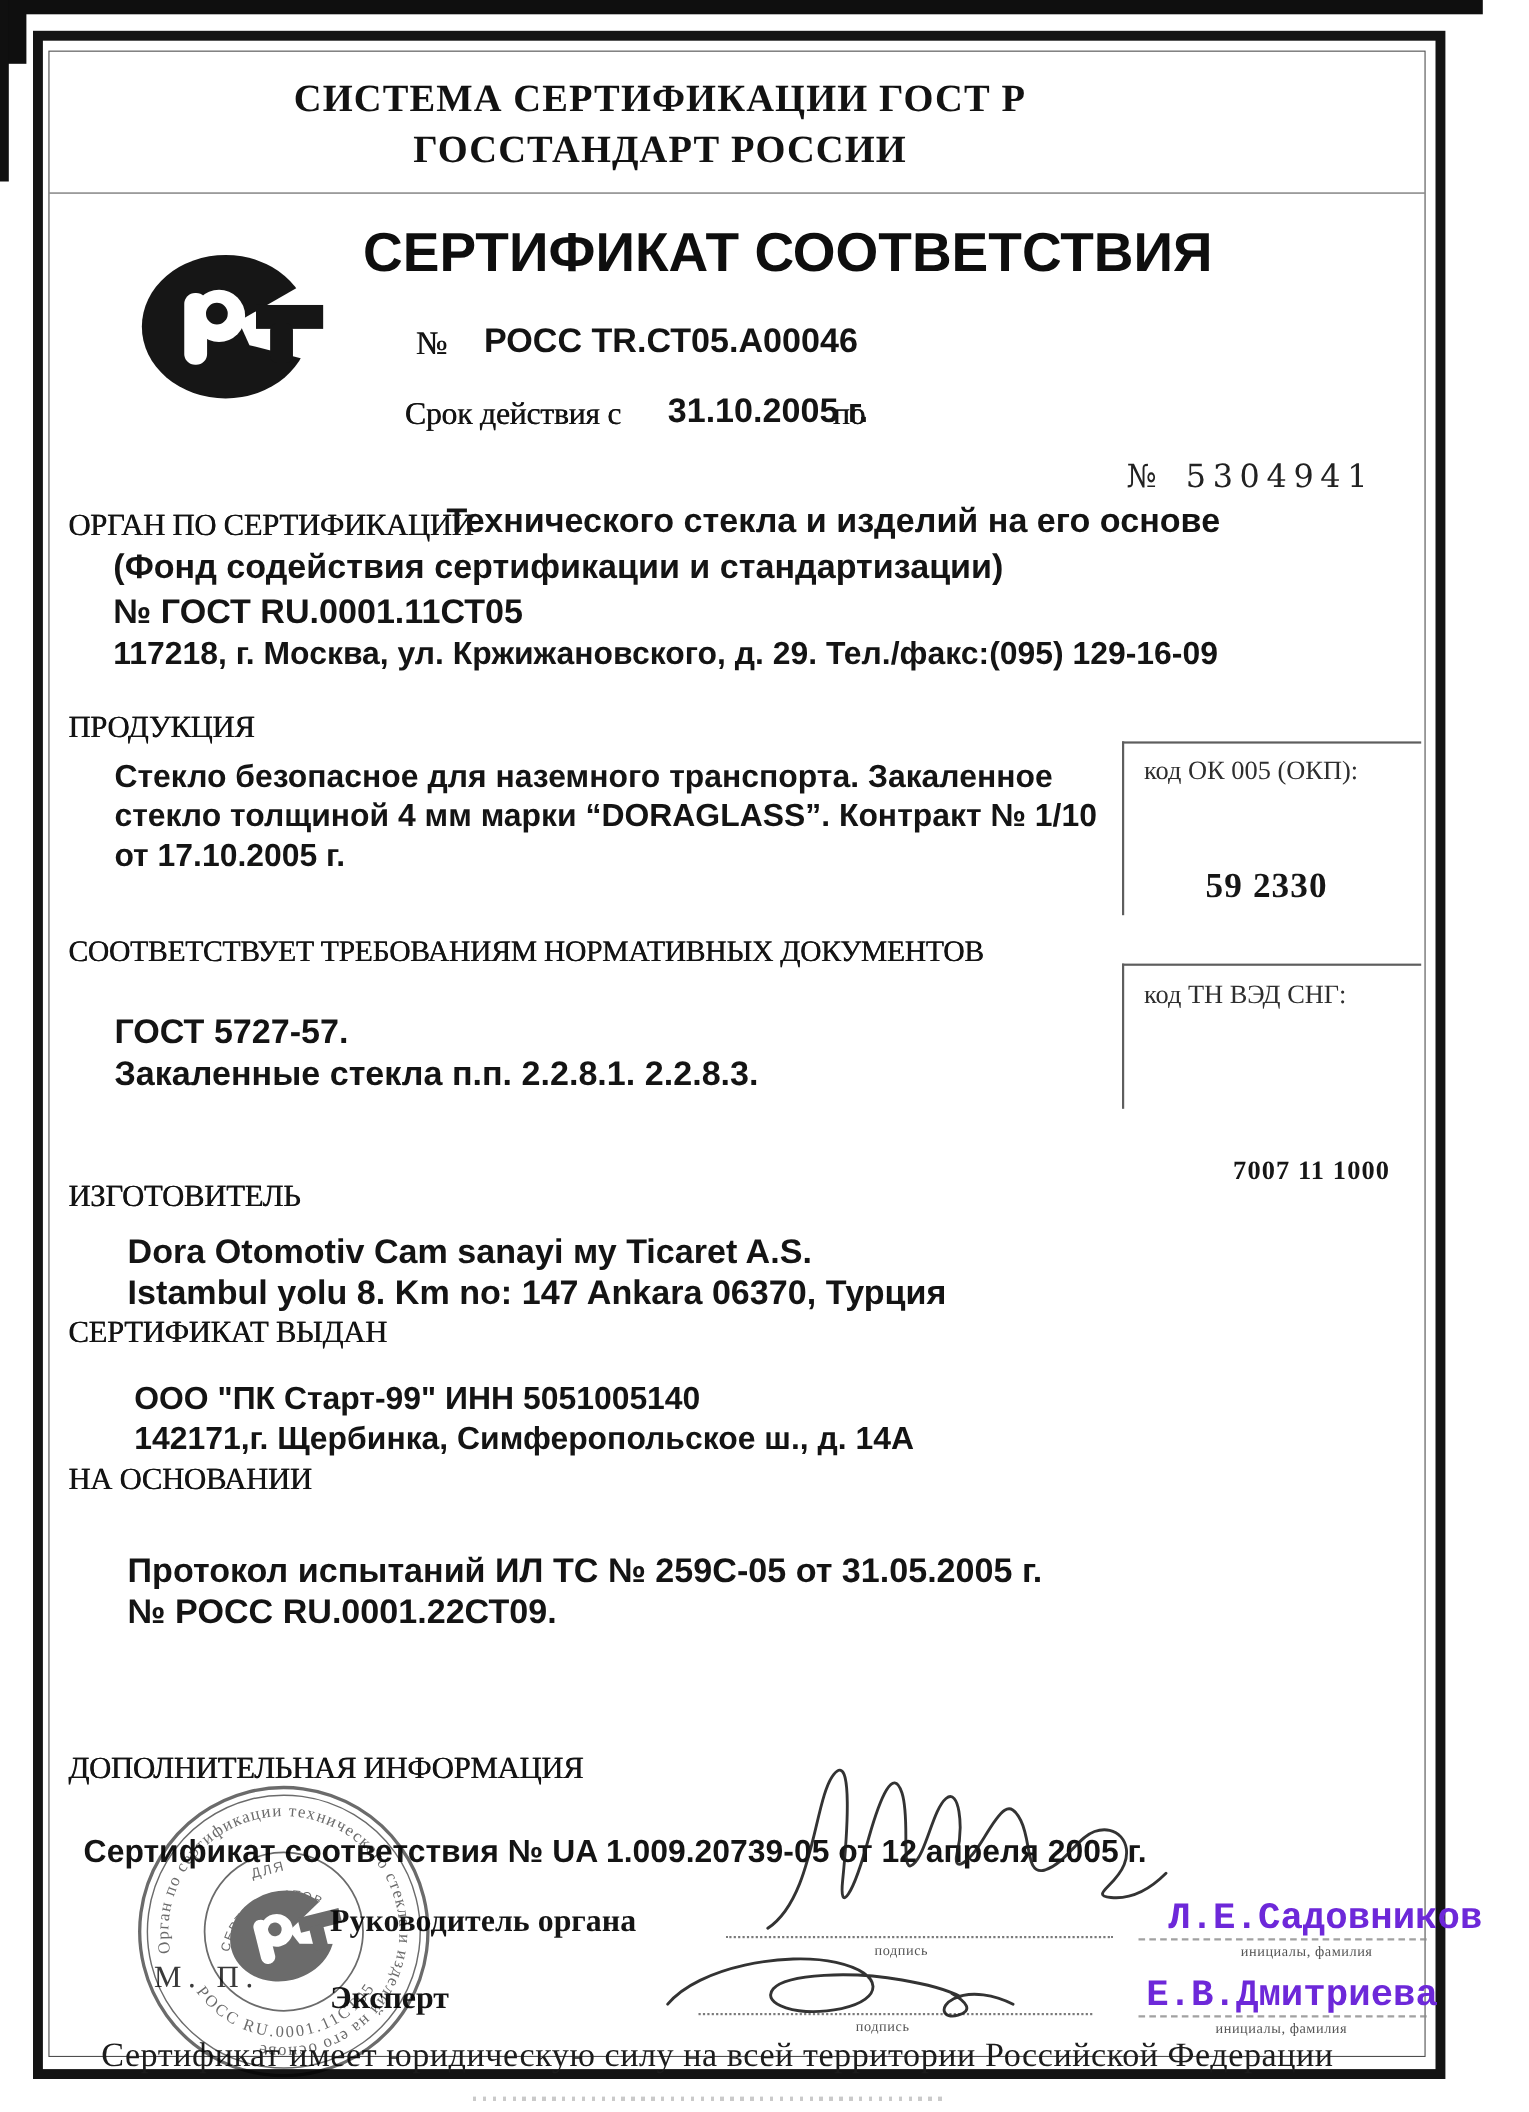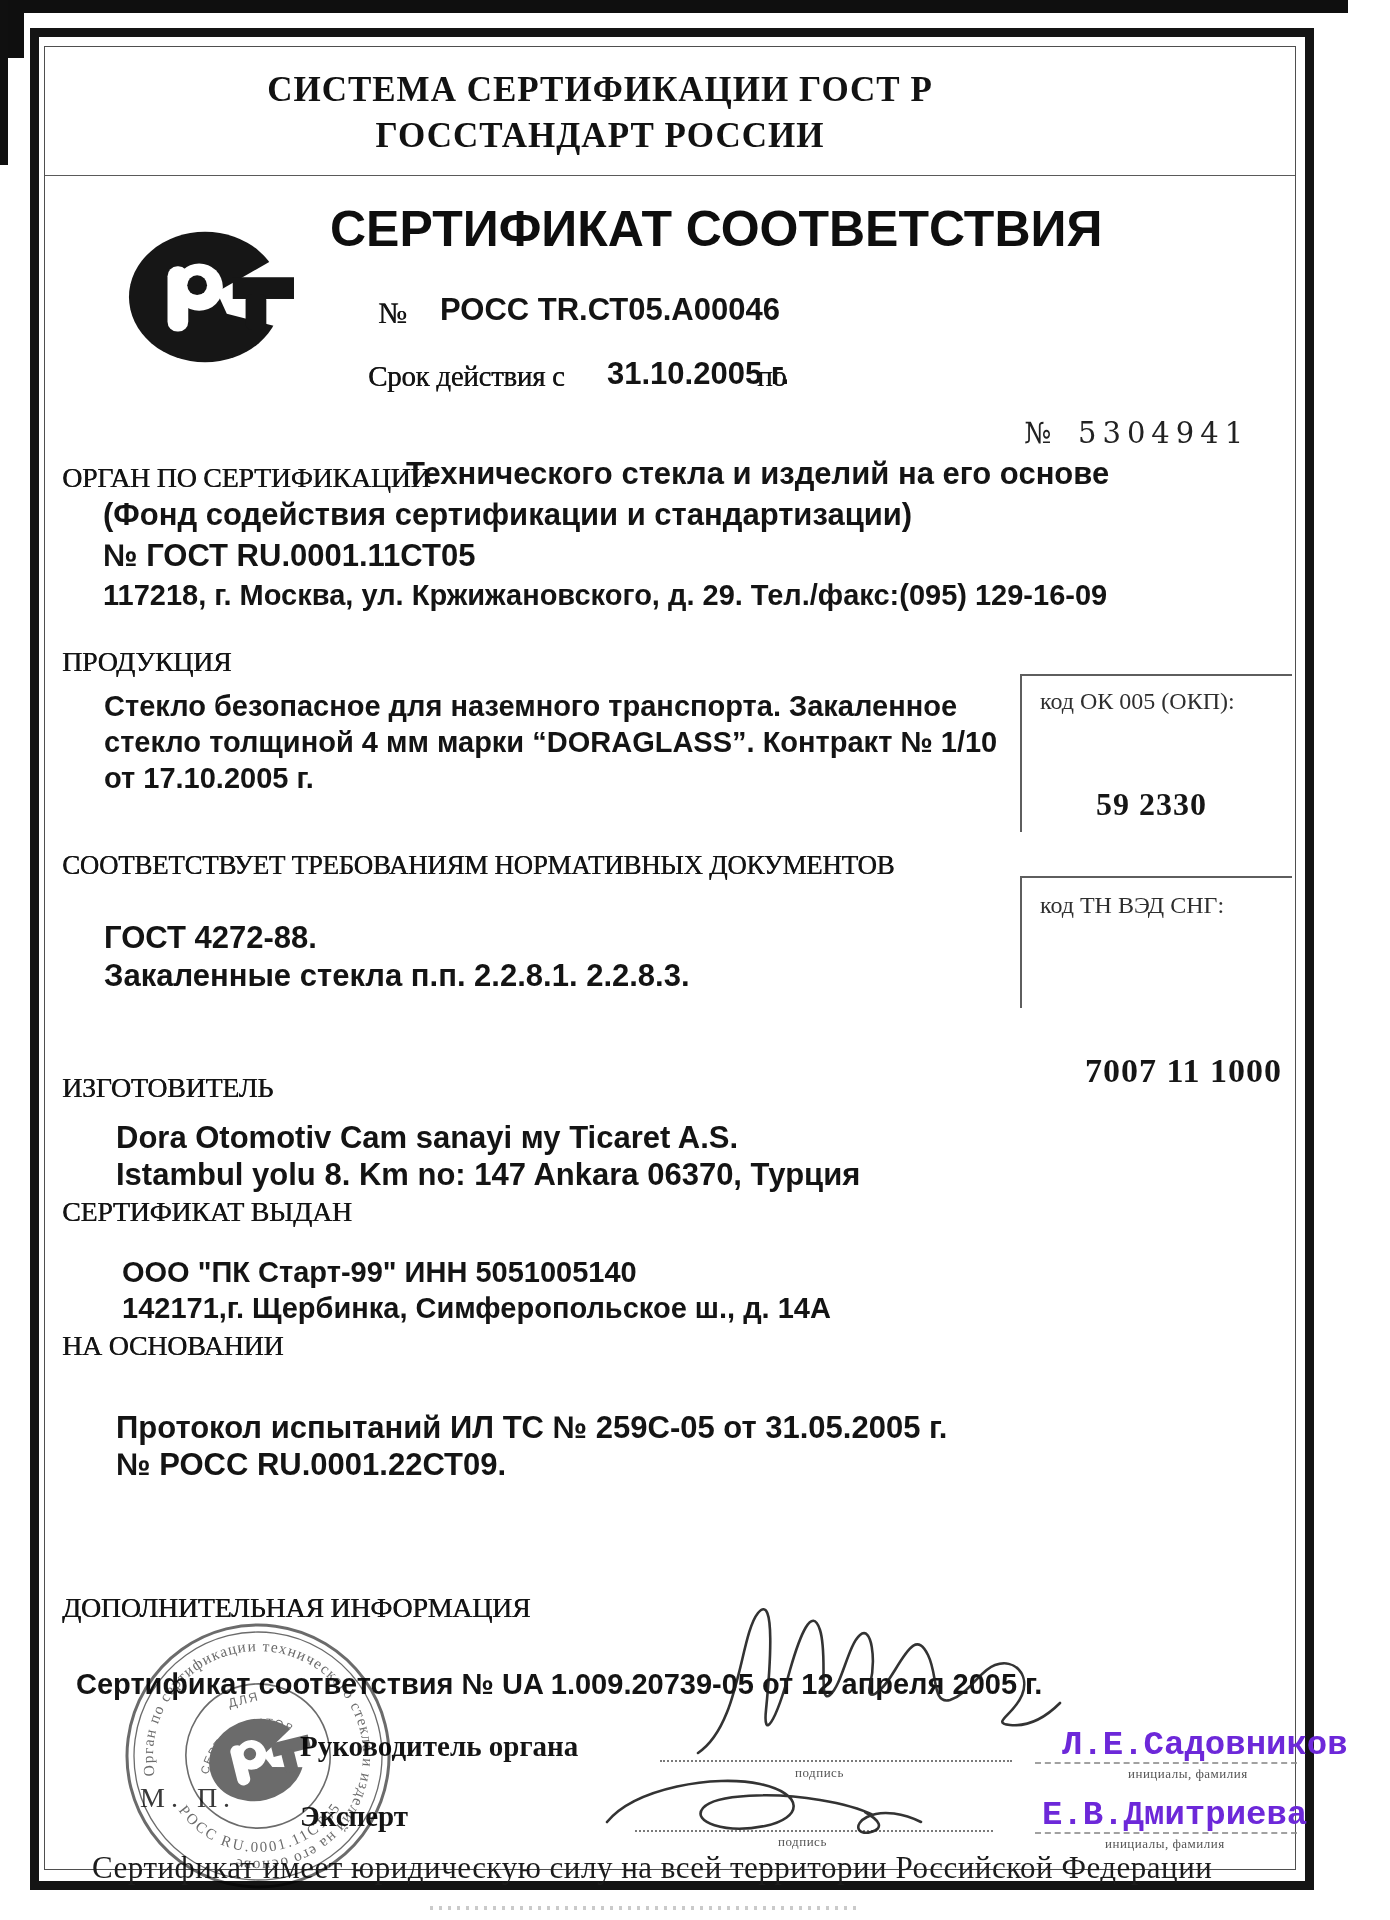--- a/index.html
+++ b/index.html
@@ -81,25 +81,25 @@
 
   <div class="abs serif-label" style="left:62px;top:646px;">ПРОДУКЦИЯ</div>
   <div class="abs bold-val" style="left:104px;top:690px;">Стекло безопасное для наземного транспорта. Закаленное</div>
   <div class="abs bold-val" style="left:104px;top:726px;">стекло толщиной 4 мм марки “DORAGLASS”. Контракт № 1/10</div>
   <div class="abs bold-val" style="left:104px;top:762px;">от 17.10.2005 г.</div>
   <div class="abs codebox" style="left:1020px;top:674px;width:272px;height:158px;"></div>
   <div class="abs serif-small" style="left:1040px;top:688px;">код  ОК 005 (ОКП):</div>
   <div class="abs code-val" style="left:1096px;top:744px;">59 2330</div>
 
   <div class="abs serif-label" style="left:62px;top:850px;font-size:27px;">СООТВЕТСТВУЕТ ТРЕБОВАНИЯМ НОРМАТИВНЫХ ДОКУМЕНТОВ</div>
-  <div class="abs bold-val-lg" style="left:104px;top:920px;">ГОСТ 4272-88.</div>
+  <div class="abs bold-val-lg" style="left:104px;top:920px;">ГОСТ 5727-57.</div>
   <div class="abs bold-val-lg" style="left:104px;top:958px;">Закаленные стекла п.п. 2.2.8.1.  2.2.8.3.</div>
   <div class="abs codebox" style="left:1020px;top:876px;width:272px;height:132px;"></div>
   <div class="abs serif-small" style="left:1040px;top:892px;">код  ТН ВЭД СНГ:</div>
-  <div class="abs code-val" style="left:1085px;top:1010px;font-size:34px;">7007 11 1000</div>
+  <div class="abs code-val" style="left:1121px;top:1010px;font-size:24px;">7007 11 1000</div>
 
   <div class="abs serif-label" style="left:62px;top:1072px;">ИЗГОТОВИТЕЛЬ</div>
   <div class="abs bold-val-lg" style="left:116px;top:1120px;">Dora Otomotiv Cam sanayi му Ticaret A.S.</div>
   <div class="abs bold-val-lg" style="left:116px;top:1157px;">Istambul yolu 8. Km no: 147 Ankara 06370, Турция</div>
 
   <div class="abs serif-label" style="left:62px;top:1196px;">СЕРТИФИКАТ ВЫДАН</div>
   <div class="abs bold-val" style="left:122px;top:1256px;">ООО "ПК Старт-99"  ИНН 5051005140</div>
   <div class="abs bold-val" style="left:122px;top:1292px;">142171,г. Щербинка, Симферопольское ш., д. 14А</div>
 
   <div class="abs serif-label" style="left:62px;top:1330px;">НА ОСНОВАНИИ</div>

